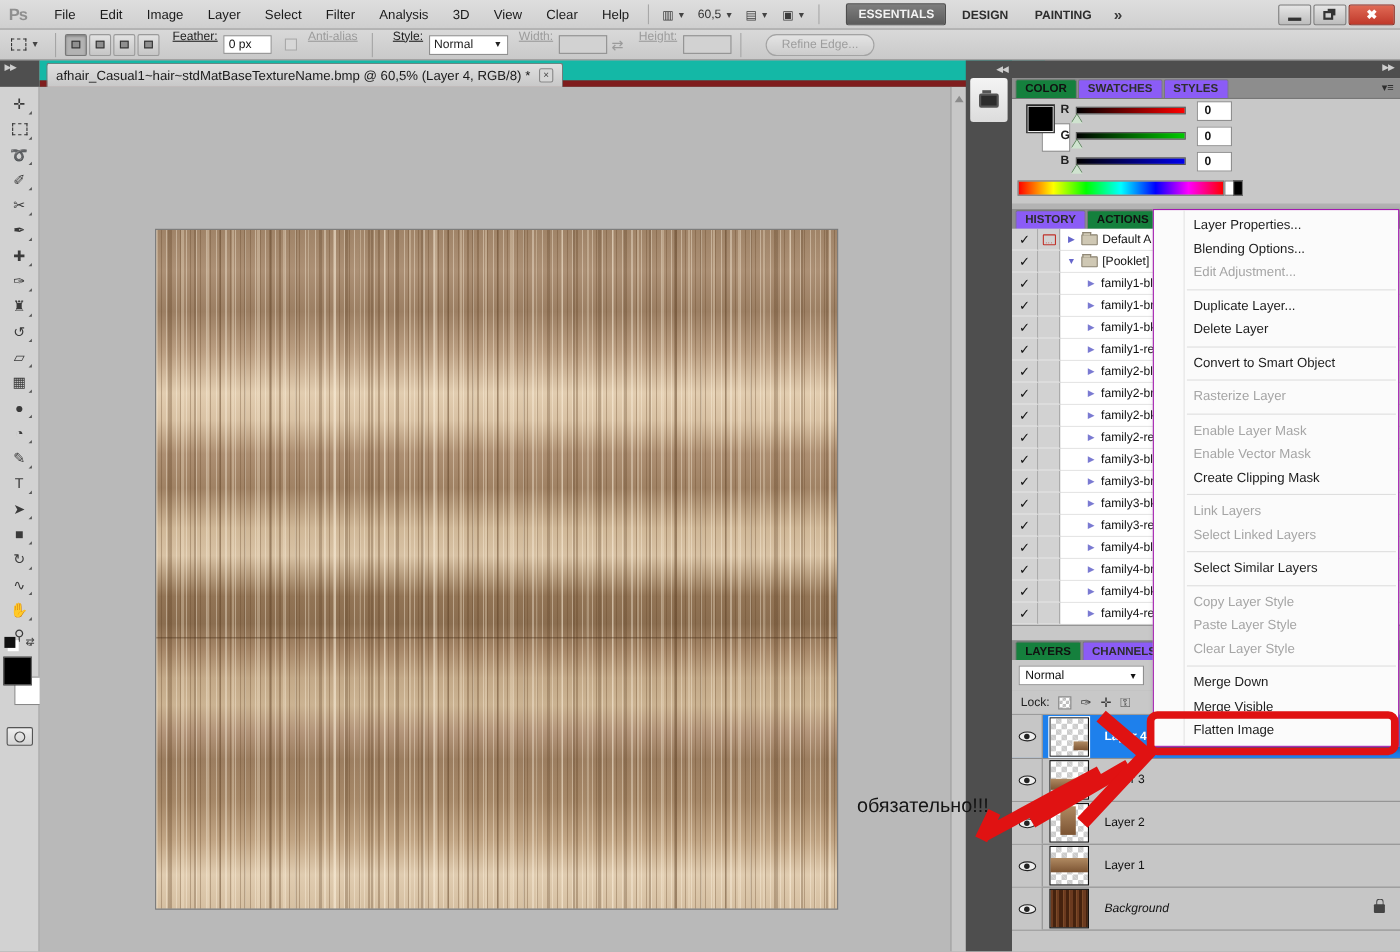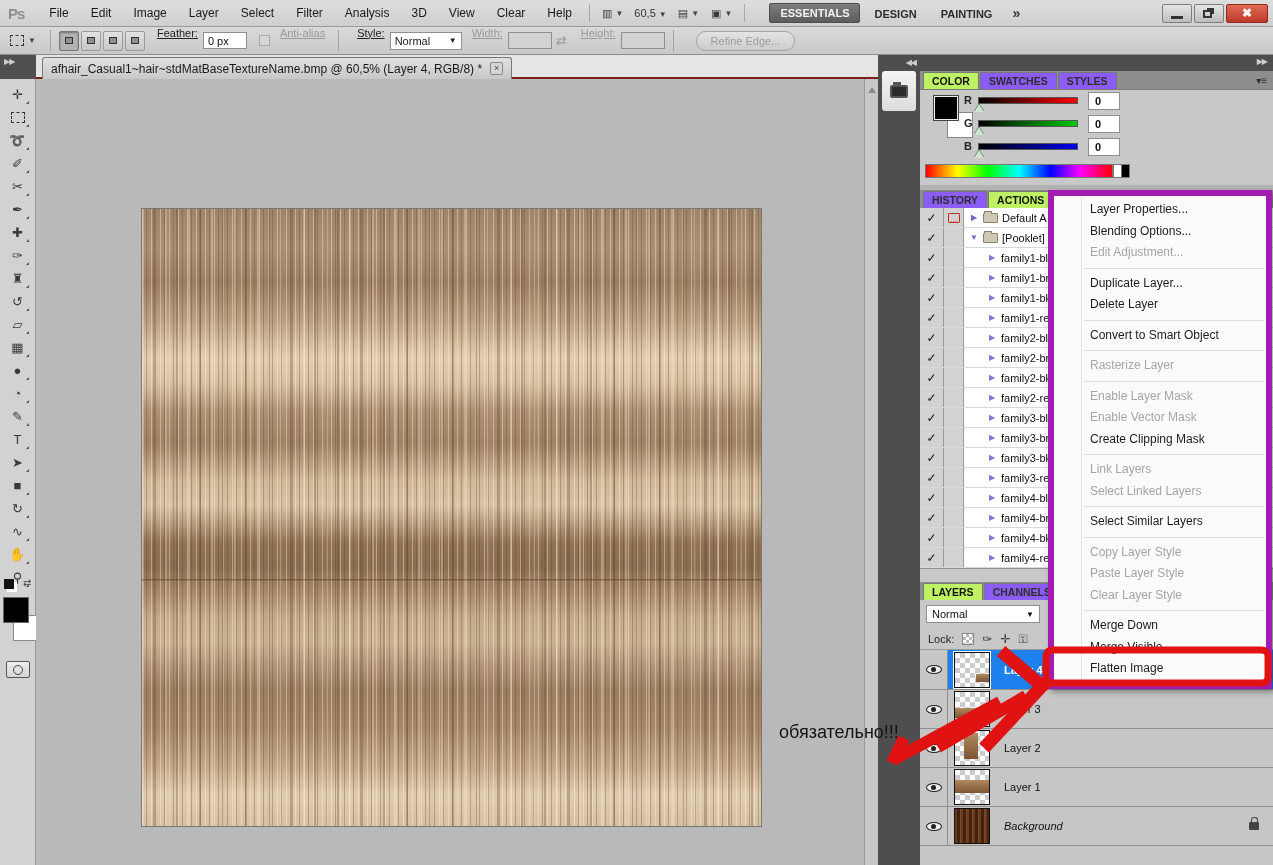--- a/index.html
+++ b/index.html
@@ -66,21 +66,21 @@
   #fgbg { margin-top:6px; width:34px; height:52px; position:relative; }
   #mini-swatch { position:absolute; left:3px; top:-16px; width:10px; height:10px; background:#111; box-shadow:3px 3px 0 #fff; }
   #swap-fgbg { position:absolute; right:3px; top:-18px; color:#444; font-size:10px; }
   #fg-swatch { position:absolute; left:2px; top:2px; width:26px; height:26px; background:#000; border:1px solid #666; z-index:2; }
   #bg-swatch { position:absolute; left:12px; top:20px; width:26px; height:26px; background:#fff; border:1px solid #888; }
   #quickmask { margin-top:14px; width:24px; height:17px; border:1px solid #555; border-radius:2px;
     background:linear-gradient(#efefef,#d4d4d4); display:flex; align-items:center; justify-content:center; }
   #quickmask .circ { width:10px; height:10px; border:1px solid #444; border-radius:50%; }
 
   
-  #doc-tabbar { left:36px; top:55px; width:914px; height:24px; background:#e5e5e5; border-bottom:2px solid #7f1d1d; }
+  #doc-tabbar { left:36px; top:55px; width:914px; height:24px; background:#14b8a6; border-bottom:6px solid #7f1d1d; }
   #doc-tab { position:absolute; left:6px; top:2px; height:22px; background:linear-gradient(#e0e0e0,#c8c8c8);
     border:1px solid #777; border-bottom:none; border-radius:3px 3px 0 0;
     display:flex; align-items:center; padding:0 8px; font-size:12px; color:#1a1a1a; }
   #doc-tab-close { margin-left:8px; width:13px; height:13px; border:1px solid #888; border-radius:2px;
     font-size:9px; line-height:11px; text-align:center; color:#444; background:#d6d6d6; }
   #canvas { left:36px; top:79px; width:828px; height:786px; background:#b9b9b9; }
   #hair-image { position:absolute; left:105px; top:129px; width:621px; height:619px;
     border:1px solid #777;
     background:
       linear-gradient(180deg, rgba(0,0,0,0) 59.9%, rgba(70,45,22,.4) 60.05%, rgba(0,0,0,0) 60.35%),
@@ -108,21 +108,21 @@
 
   
   #rightdock { left:920px; top:55px; width:353px; height:810px; background:#b3b3b3; }
   .dock-header { position:absolute; left:0; top:0; width:353px; height:16px; background:#4e4e4e;
     color:#cfcfcf; font-size:8px; text-align:right; padding:2px 6px 0 0; letter-spacing:-1px; }
   .tabbar { position:absolute; width:353px; height:19px; background:#8d8d8d;
     display:flex; align-items:flex-end; padding-left:3px; border-bottom:1px solid #777; }
   .ptab { font-size:10.5px; font-weight:bold; color:#2e2e2e; background:#8b5cf6;
     border:1px solid #777; border-bottom:none; border-radius:2px 2px 0 0;
     padding:2px 8px 2px; margin-right:1px; white-space:nowrap; }
-  .ptab.active { background:#bef264; color:#111; }
+  .ptab.active { background:#15803d; color:#111; }
   .panel-menu-icon { margin-left:auto; margin-right:6px; color:#2e2e2e; font-size:10px; align-self:center; }
 
   
   #color-body { position:absolute; left:0; top:35px; width:353px; height:95px; background:#c8c8c8; }
   #cp-fg { position:absolute; left:13px; top:5px; width:26px; height:26px; background:#000;
     border:1px solid #444; box-shadow:0 0 0 1px #eee inset; z-index:2; }
   #cp-bg { position:absolute; left:27px; top:22px; width:26px; height:26px; background:#fff; border:1px solid #888; }
   .slider-row { position:absolute; left:44px; width:260px; height:20px; }
   .slider-label { position:absolute; left:0; top:2px; font-size:11px; font-weight:bold; color:#222; }
   .slider-bar { position:absolute; left:14px; top:5px; width:100px; height:7px; border:1px solid #555; }
@@ -191,21 +191,21 @@
   .layer-name { margin-left:14px; font-size:11px; color:#111; }
   .layer-row.selected .layer-name { color:#fff; font-weight:bold; }
   .layer-name.italic { font-style:italic; }
   .bg-lock { position:absolute; right:14px; width:10px; height:8px; background:#444; border-radius:1px; }
   .bg-lock::before { content:""; position:absolute; left:1.5px; top:-5px; width:5px; height:5px;
     border:1.5px solid #444; border-bottom:none; border-radius:3px 3px 0 0; }
   .thumb.t-bg { background:repeating-linear-gradient(90deg,#6b3a1f 0 2px,#45220e 2px 5px,#7c4a28 5px 6px); }
 
   
   #contextmenu { left:1048px; top:190px; width:224px; background:#fbfbfb;
-    border:6px solid #a21caf; box-shadow:3px 3px 6px rgba(0,0,0,.35); padding:3px 0; z-index:50; }
+    border:1px solid #a21caf; box-shadow:3px 3px 6px rgba(0,0,0,.35); padding:3px 0; z-index:50; }
   #contextmenu::before { content:""; position:absolute; left:27px; top:0; bottom:0; width:1px; background:#e4e4e4; }
   .cm-item { height:21.5px; line-height:21.5px; padding-left:36px; font-size:12px; color:#1c1c1c; white-space:nowrap; }
   .cm-item.disabled { color:#a5a5a5; }
   .cm-sep { height:1px; background:#dedede; margin:4px 2px 4px 30px; }
 
   
   #annotations { left:0; top:0; width:1273px; height:865px; z-index:99; pointer-events:none; }
 </style>
 </head>
 <body>

